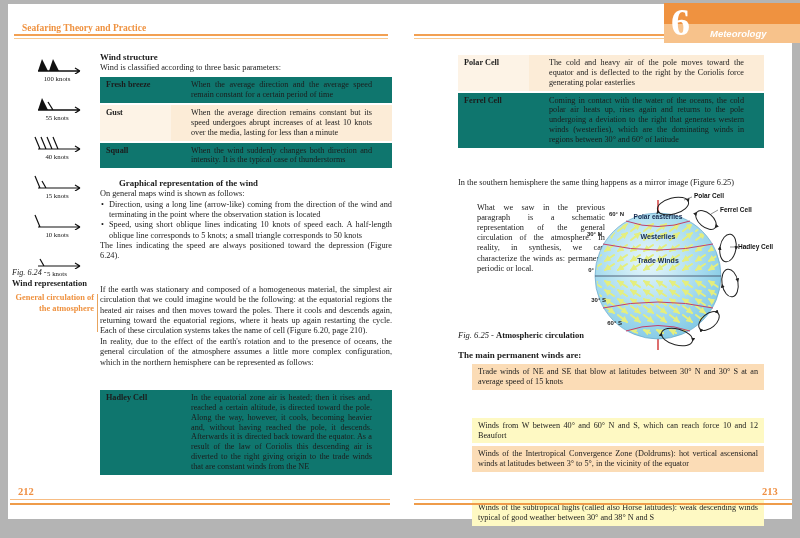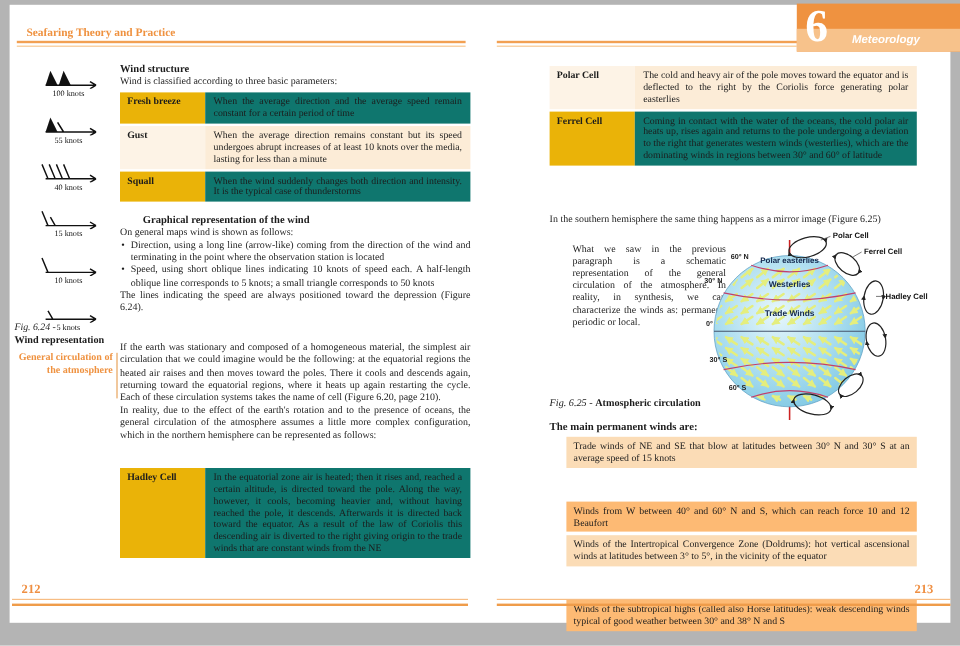--- a/index.html
+++ b/index.html
@@ -32,22 +32,22 @@
 
   
   .h{font-weight:bold;font-size:8.8px;line-height:1.25;}
   .p{font-size:8.3px;line-height:1.25;text-align:justify;}
   .blt{position:relative;padding-left:9px;font-size:8.3px;line-height:1.25;text-align:justify;}
   .blt::before{content:"\2022";position:absolute;left:1px;}
 
   
   .trow{display:flex;margin-bottom:2px;}
   .term{width:62px;flex:none;font-weight:bold;font-size:8.2px;line-height:1.2;padding:3px 3px 3px 6px;}
-  .desc{flex:1;font-size:8.2px;line-height:1.2;text-align:justify;padding:3px 7px;}
-  .row-a .desc{background:#0f766e;} .row-a .term{background:#eab308;}
+  .desc{flex:1;font-size:8.2px;line-height:1.2;text-align:justify;padding:3px 20px;}
+  .row-a .desc{background:#0f766e;} .row-a .term{background:#0f766e;}
   .row-b .desc{background:#fcecd7;} .row-b .term{background:#fdf3e6;}
 
   
   .lp-margin{left:20px;top:56px;width:74px;display:flex;flex-direction:column;align-items:center;}
   .barb-unit{display:flex;flex-direction:column;align-items:center;margin-bottom:13px;}
   .barb-label{font-size:6.8px;margin-top:1px;color:#111;}
   .lp-figcap{left:12px;top:268px;width:88px;font-size:8.2px;line-height:1.25;}
   .lp-figcap .i{font-style:italic;}
   .lp-figcap .b{font-weight:bold;font-size:8.5px;}
   .margin-label{left:14px;top:293px;width:80px;text-align:right;font-size:8.4px;font-weight:bold;color:#ef9240;line-height:1.3;}
@@ -63,21 +63,21 @@
   .rp-cells{left:458px;top:55px;width:306px;}
   .rp-mirror{left:458px;top:178px;width:306px;}
   .rp-synth{left:477px;top:203px;width:128px;line-height:1.22;}
   .rp-figcap{left:458px;top:330px;width:180px;font-size:8.5px;}
   .rp-figcap .i{font-style:italic;}
   .rp-figcap .b{font-weight:bold;}
   .rp-windhead{left:458px;top:350px;width:306px;font-size:9px;}
   .rp-windlist{left:472px;top:364px;width:292px;}
   .witem{font-size:8.2px;line-height:1.2;text-align:justify;padding:3px 6px;margin-bottom:3px;}
   .witem.wa{background:#fbdcb6;}
-  .witem.wb{background:#fdba74;margin-top:28px;}
+  .witem.wb{background:#fef9c3;margin-top:28px;}
 
   .diagram{left:578px;top:186px;}
   svg text{font-family:"Liberation Sans",sans-serif;}
 </style>
 </head>
 <body>
 
 <div class="spread"></div>
 
 <div class="abs lp-header">Seafaring Theory and Practice</div>

